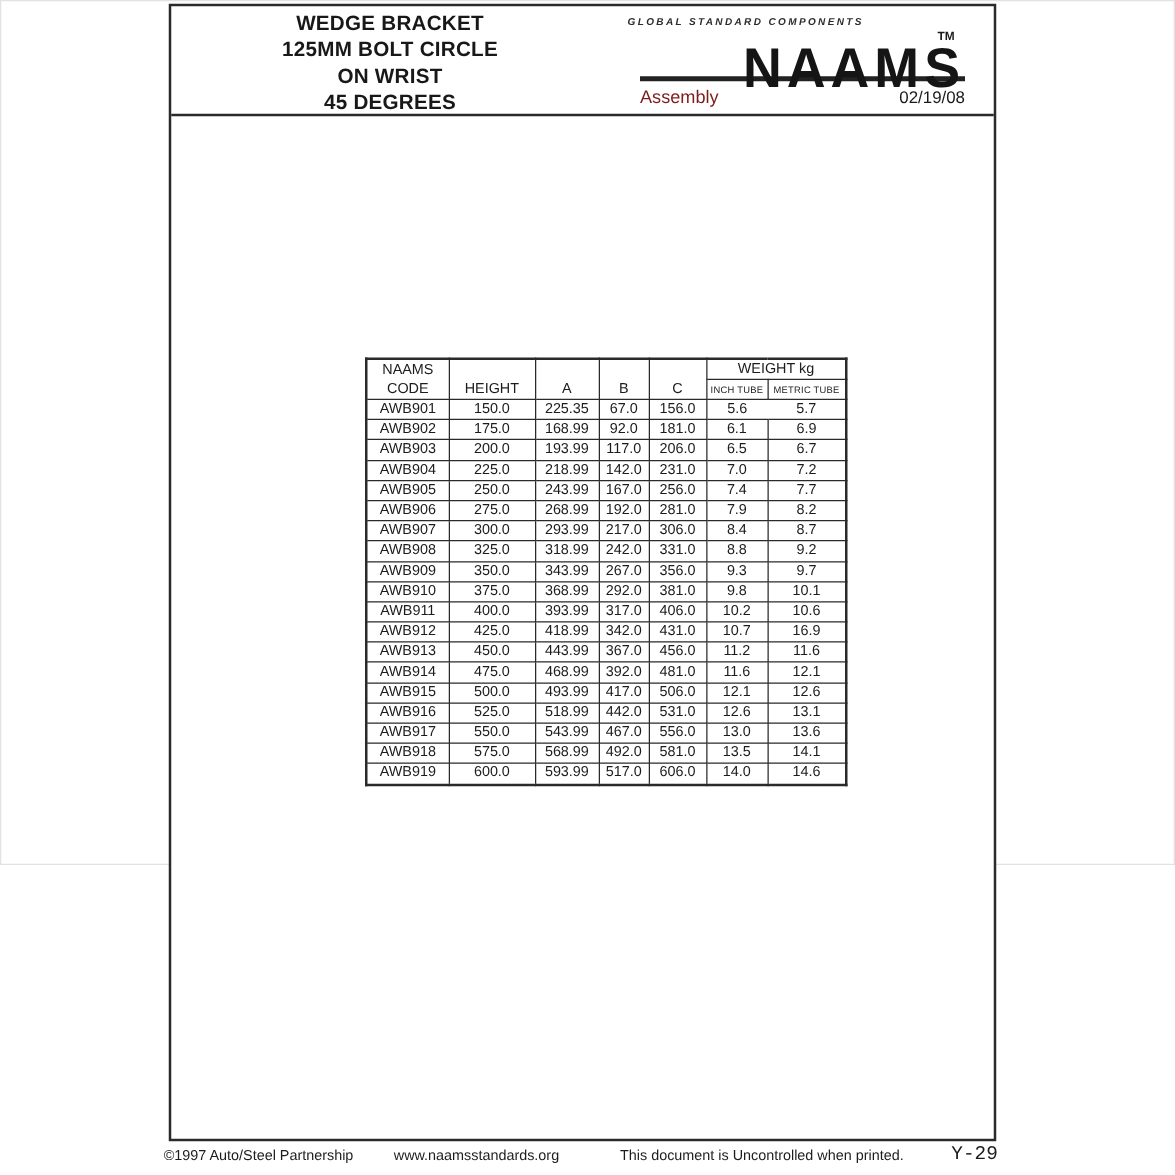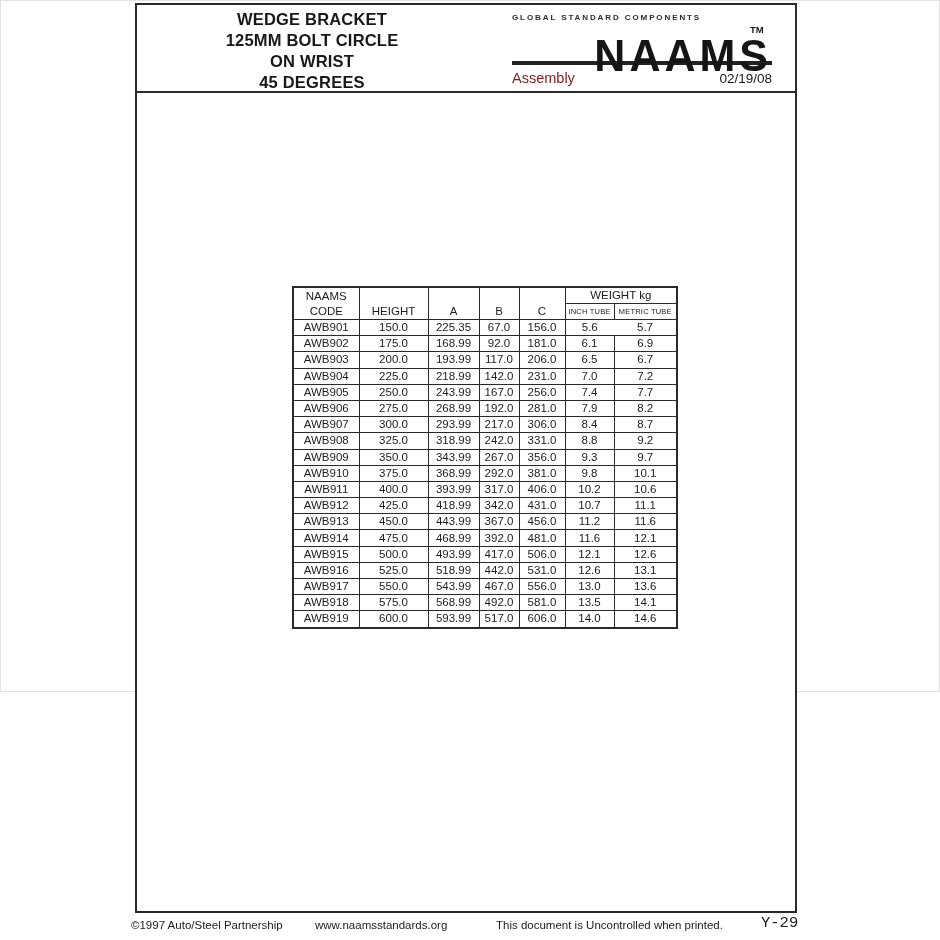--- a/index.html
+++ b/index.html
@@ -21,22 +21,23 @@
   .header{
     position:absolute;top:0;left:0;width:100%;height:86px;
     border-bottom:2px solid #2a2a2a;
   }
   .title-block{
     position:absolute;left:5px;top:4px;width:340px;text-align:center;
     font-weight:bold;font-size:16.5px;line-height:21px;letter-spacing:.2px;color:#181818;
   }
   .logo-block{position:absolute;left:353px;top:8px;width:282px;}
   .tagline{
-    margin-left:22px;font-size:8px;letter-spacing:1.9px;font-weight:600;color:#2c2c2c;
+    margin-left:12px;font-size:8px;letter-spacing:1.9px;font-weight:600;color:#2c2c2c;
     white-space:nowrap;
+    font-style:italic;
   }
   .name-row{display:flex;align-items:flex-end;margin-top:2px;height:34px;flex-direction:column;}
   .tm{width:22px;font-size:9.5px;font-weight:bold;padding-bottom:6px;color:#1a1a1a;}
   .brand-name{
     font-size:43px;font-weight:900;line-height:30px;letter-spacing:4px;
     color:#151515;transform:scaleY(1.04);transform-origin:bottom left;white-space:nowrap;
   }
   .globe{margin-left:auto;margin-bottom:1px;}
   .logo-bar{height:4px;background:#222;margin-left:22px;margin-top:3px;}
   .logo-bottom{
@@ -258,21 +259,21 @@
       <td>10.2</td>
       <td>10.6</td>
     </tr>
         <tr>
       <td>AWB912</td>
       <td>425.0</td>
       <td>418.99</td>
       <td>342.0</td>
       <td>431.0</td>
       <td>10.7</td>
-      <td>11.1</td>
+      <td>16.9</td>
     </tr>
         <tr>
       <td>AWB913</td>
       <td>450.0</td>
       <td>443.99</td>
       <td>367.0</td>
       <td>456.0</td>
       <td>11.2</td>
       <td>11.6</td>
     </tr>

